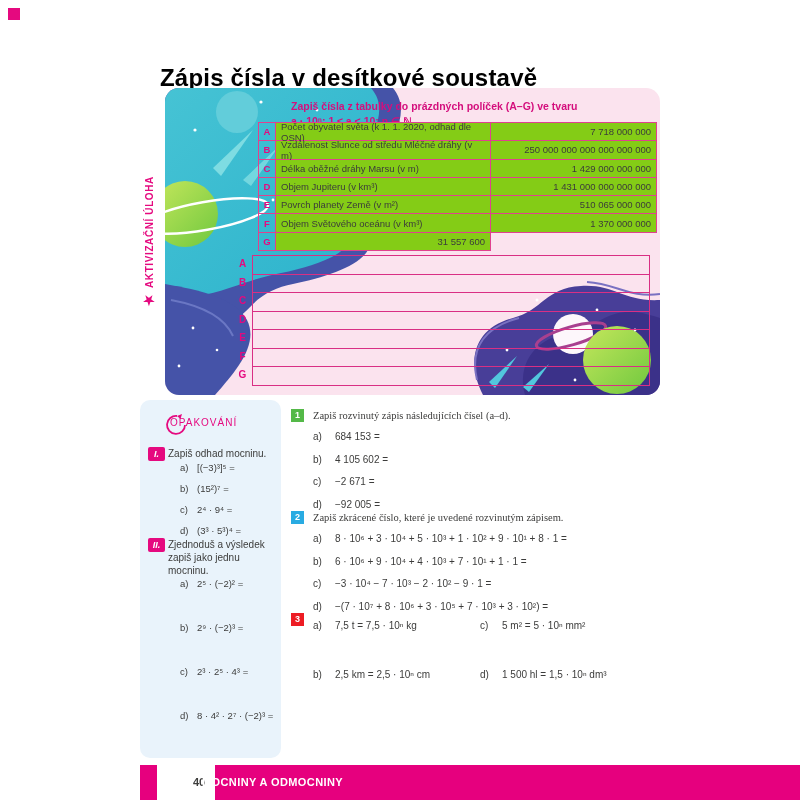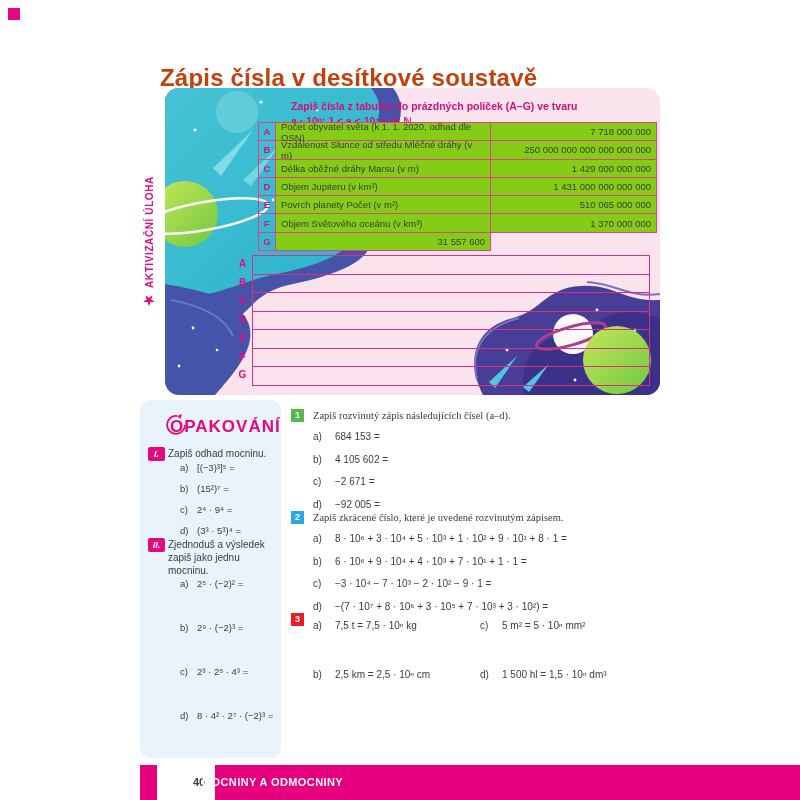--- a/index.html
+++ b/index.html
@@ -4,21 +4,21 @@
 <style>
   html,body{margin:0;padding:0;}
   #page{position:relative;width:800px;height:800px;background:#ffffff;overflow:hidden;
         font-family:"Liberation Sans",sans-serif;color:#3c3c3b;}
   .abs{position:absolute;}
 
   
   .corner{left:8px;top:8px;width:12px;height:12px;background:#e5097f;}
 
   
-  .page-title{left:160px;top:48px;font-size:24px;font-weight:bold;color:#c2410c;letter-spacing:.2px;}
+  .page-title{left:160px;top:48px;font-size:24px;font-weight:bold;color:#000000;letter-spacing:.2px;}
 
   
   .side-label{left:140px;top:92px;height:216px;width:18px;writing-mode:vertical-rl;transform:rotate(180deg);
               color:#e5097f;font-weight:bold;font-size:10px;letter-spacing:.6px;display:flex;align-items:center;gap:4px;}
   .side-label .star{font-size:13px;}
 
   
   .act-box{left:165px;top:88px;width:495px;height:307px;background:#fbe3ee;border-radius:14px;overflow:hidden;}
   .act-box svg{position:absolute;left:0;top:0;}
   .act-instr{left:126px;top:11px;width:368px;color:#d40f7d;font-weight:bold;font-size:10.5px;line-height:15px;}
@@ -34,21 +34,21 @@
 
   
   .ans-letters{left:70px;top:167px;width:15px;}
   .ans-letters div{height:18.5px;line-height:18.5px;color:#e5097f;font-weight:bold;font-size:10px;text-align:center;}
   .ans-box{left:87px;top:167px;width:396px;border:1.2px solid #d92f84;}
   .ans-box .row{height:17.5px;border-bottom:1px solid #d92f84;}
   .ans-box .row:last-child{border-bottom:none;}
 
   
   .rep-panel{left:140px;top:400px;width:141px;height:358px;background:#e9f3fb;border-radius:10px;}
-  .rep-head{position:absolute;left:30px;top:17px;color:#e5097f;font-weight:bold;font-size:17px;letter-spacing:1px;}
+  .rep-head{position:absolute;left:30px;top:17px;color:#e5097f;font-weight:normal;font-size:10px;letter-spacing:1px;}
   .rep-head .ring{position:absolute;left:-7px;top:-6px;}
   .task-badge{position:absolute;width:17px;height:14px;background:#e5097f;color:#fff;font-weight:bold;
               font-style:italic;font-size:9px;text-align:center;line-height:14px;border-radius:2px;}
   .task-prompt{position:absolute;left:28px;width:102px;font-size:10px;line-height:13px;}
   .task-items{position:absolute;left:40px;font-size:9.5px;}
   .titem{margin-bottom:10px;white-space:nowrap;}
   .titem .k{display:inline-block;width:17px;}
   .task-items.sp .titem{margin-bottom:33px;}
 
   
@@ -162,21 +162,21 @@
       <div class="cell lett">B</div>
       <div class="cell">Vzdálenost Slunce od středu Mléčné dráhy (v m)</div>
       <div class="cell val">250 000 000 000 000 000 000</div>
       <div class="cell lett">C</div>
       <div class="cell">Délka oběžné dráhy Marsu (v m)</div>
       <div class="cell val">1 429 000 000 000</div>
       <div class="cell lett">D</div>
       <div class="cell">Objem Jupiteru (v km³)</div>
       <div class="cell val">1 431 000 000 000 000</div>
       <div class="cell lett">E</div>
-      <div class="cell">Povrch planety Počet (v m²)</div>
+      <div class="cell">Povrch planety Země (v m²)</div>
       <div class="cell val">510 065 000 000</div>
       <div class="cell lett">F</div>
       <div class="cell">Objem Světového oceánu (v km³)</div>
       <div class="cell val">1 370 000 000</div>
       <div class="cell lett">G</div>
       <div class="cell val">31 557 600</div>
     </div>
 
     <div class="abs ans-letters">
       <div>A</div>

